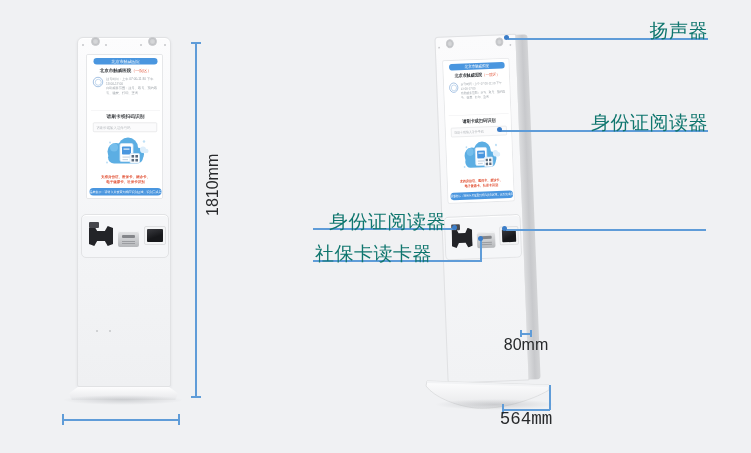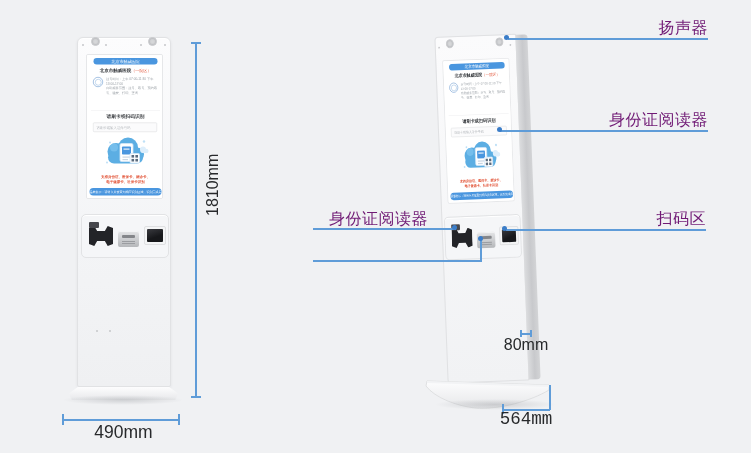--- a/index.html
+++ b/index.html
@@ -2,21 +2,21 @@
 <html><head>
 <meta charset="utf-8">
 <style>
   html,body{margin:0;padding:0;}
   body{font-family:"Liberation Sans","DejaVu Sans",sans-serif;background:#f0f1f3;}
   .stage{position:relative;width:751px;height:453px;background:#f0f1f3;overflow:hidden;}
 
   
   .bline{position:absolute;background:#5f9cd8;}
   .co-dot{position:absolute;width:5px;height:5px;border-radius:50%;background:#3b7dc8;}
-  .co-label{position:absolute;font-size:16px;color:#701a75;letter-spacing:.5px;white-space:nowrap;}
+  .co-label{position:absolute;font-size:19px;color:#0f766e;letter-spacing:.5px;white-space:nowrap;}
   .dim-label{position:absolute;font-size:17.5px;color:#27292b;text-align:center;}
 
   
   .kiosk-body{position:absolute;left:77px;top:37px;width:94px;height:350px;border-radius:6px 6px 2px 2px;
     background:linear-gradient(180deg,#fcfcfd,#f3f4f6 60%,#eff0f2);border:1px solid #e1e2e4;
     box-shadow:inset 0 1px 0 #fff,0 1px 3px rgba(40,45,55,.07);box-sizing:border-box;}
   .speaker{position:absolute;width:9px;height:9px;border-radius:50%;background:#d6d7d9;
     box-shadow:inset 0 0 2px rgba(70,75,85,.45);border:1px solid #c8c9cc;box-sizing:border-box;}
   .screw{position:absolute;width:2px;height:2px;border-radius:50%;background:#c6c7ca;}
   .screen{position:absolute;left:8px;top:16px;width:77px;height:145px;background:#fff;border:1px solid #e6e7e9;
@@ -151,21 +151,20 @@
   <div class="floor-shadow" style="left:62px;top:395px;width:122px;height:10px;"></div>
 
   <div class="bline" style="left:195px;top:43px;width:1.5px;height:354px;"></div>
   <div class="bline" style="left:191px;top:42px;width:10px;height:1.5px;"></div>
   <div class="bline" style="left:191px;top:396px;width:10px;height:1.5px;"></div>
   <div class="dim-label" style="left:182px;top:176px;width:62px;font-size:16px;transform:rotate(-90deg);">1810mm</div>
 
   <div class="bline" style="left:63px;top:419px;width:116px;height:1.5px;"></div>
   <div class="bline" style="left:62px;top:414px;width:1.5px;height:11px;"></div>
   <div class="bline" style="left:178px;top:414px;width:1.5px;height:11px;"></div>
-  <div class="dim-label" style="left:76px;top:422px;width:95px;">490mm</div>
 
   <div class="rk-wrap">
     <div class="rk-front"></div>
     <div class="rk-side"></div>
     <div class="rk-inner">
       <div class="speaker" style="left:13px;top:3px;"></div>
       <div class="speaker" style="left:70px;top:3px;"></div>
       <div class="screw" style="left:4px;top:10px;"></div>
       <div class="screw" style="left:86px;top:10px;"></div>
 
@@ -259,23 +258,23 @@
   <div class="bline" style="left:508px;top:38px;width:200px;height:1.5px;"></div>
   <div class="co-dot" style="left:504px;top:35px;"></div>
   <div class="co-label" style="left:560px;top:18px;width:148px;text-align:right;">扬声器</div>
 
   <div class="bline" style="left:500px;top:130px;width:208px;height:1.5px;"></div>
   <div class="co-dot" style="left:497px;top:127px;"></div>
   <div class="co-label" style="left:560px;top:110px;width:148px;text-align:right;">身份证阅读器</div>
 
   <div class="bline" style="left:506px;top:229px;width:200px;height:1.5px;"></div>
   <div class="co-dot" style="left:502px;top:226px;"></div>
-  <div class="co-label" style="left:560px;top:209px;width:146px;text-align:right;">扫码区</div>
 
   <div class="bline" style="left:313px;top:228px;width:143px;height:1.5px;"></div>
   <div class="co-dot" style="left:452px;top:225px;"></div>
   <div class="co-label" style="left:329px;top:209px;">身份证阅读器</div>
 
   <div class="bline" style="left:313px;top:260px;width:169px;height:1.5px;"></div>
   <div class="bline" style="left:480px;top:239px;width:1.5px;height:22px;"></div>
   <div class="co-dot" style="left:478px;top:236px;"></div>
+  <div class="co-label" style="left:315px;top:241px;">社保卡读卡器</div>
 
 </div>
 
 </body></html>

